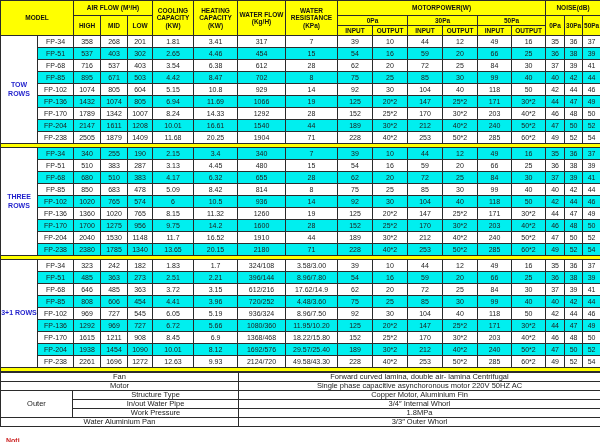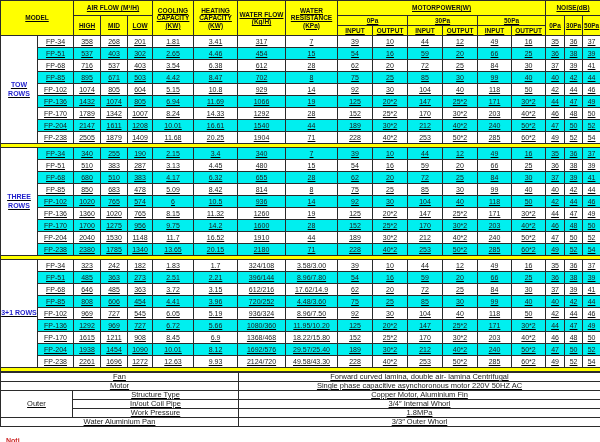--- a/index.html
+++ b/index.html
@@ -1,18 +1,18 @@
 <!DOCTYPE html>
 <html><head>
 <meta charset="utf-8">
 <style>
   html,body { margin:0; padding:0; background:#ffffff; }
   .page {
     position:relative; width:600px; height:442px; overflow:hidden;
-    background:#ffffff; font-family:"Liberation Sans", sans-serif;text-decoration:underline;
+    background:#ffffff; font-family:"Liberation Sans", sans-serif;
   }
   table { border-collapse:collapse; table-layout:fixed; width:600px; }
   td, th {
     border:1px solid #2b2b2b; padding:0; margin:0; text-align:center;
     vertical-align:middle; overflow:hidden;
   }
   thead th {
     background:#FFFF00; color:#111111; font-size:6.5px; font-weight:bold;
     line-height:1.12; white-space:normal; padding:0 1px;
   }
@@ -636,21 +636,21 @@
     <tr>
       <td colspan="2">Motor</td>
       <td>Single phase capacitive asynchoronous motor 220V 50HZ AC</td>
     </tr>
     <tr>
       <td rowspan="3">Outer</td>
       <td>Structure Type</td>
       <td>Copper Motor, Aluminium Fin</td>
     </tr>
     <tr>
-      <td>In/out Coil Pipe</td>
+      <td>In/out Water Pipe</td>
       <td>3/4″  Internal Whorl</td>
     </tr>
     <tr>
       <td>Work Pressure</td>
       <td>1.8MPa</td>
     </tr>
     <tr>
       <td colspan="2">Water Aluminium Pan</td>
       <td>3/3″  Outer Whorl</td>
     </tr>

